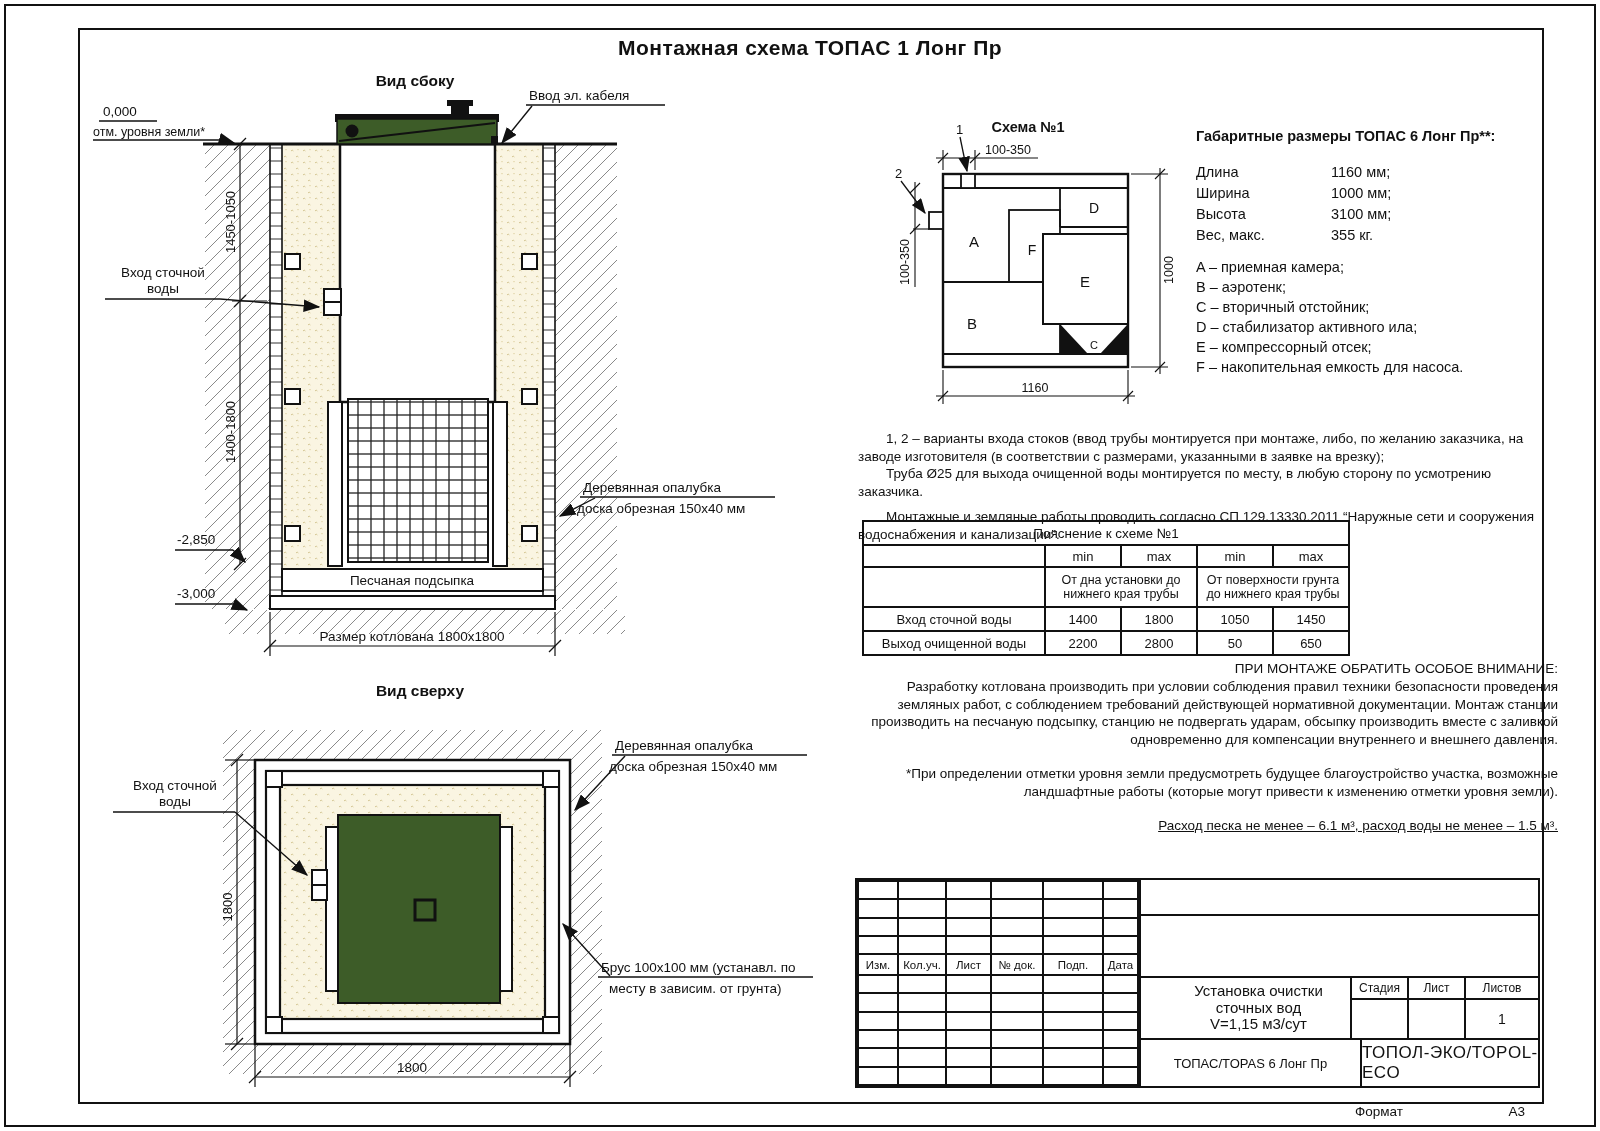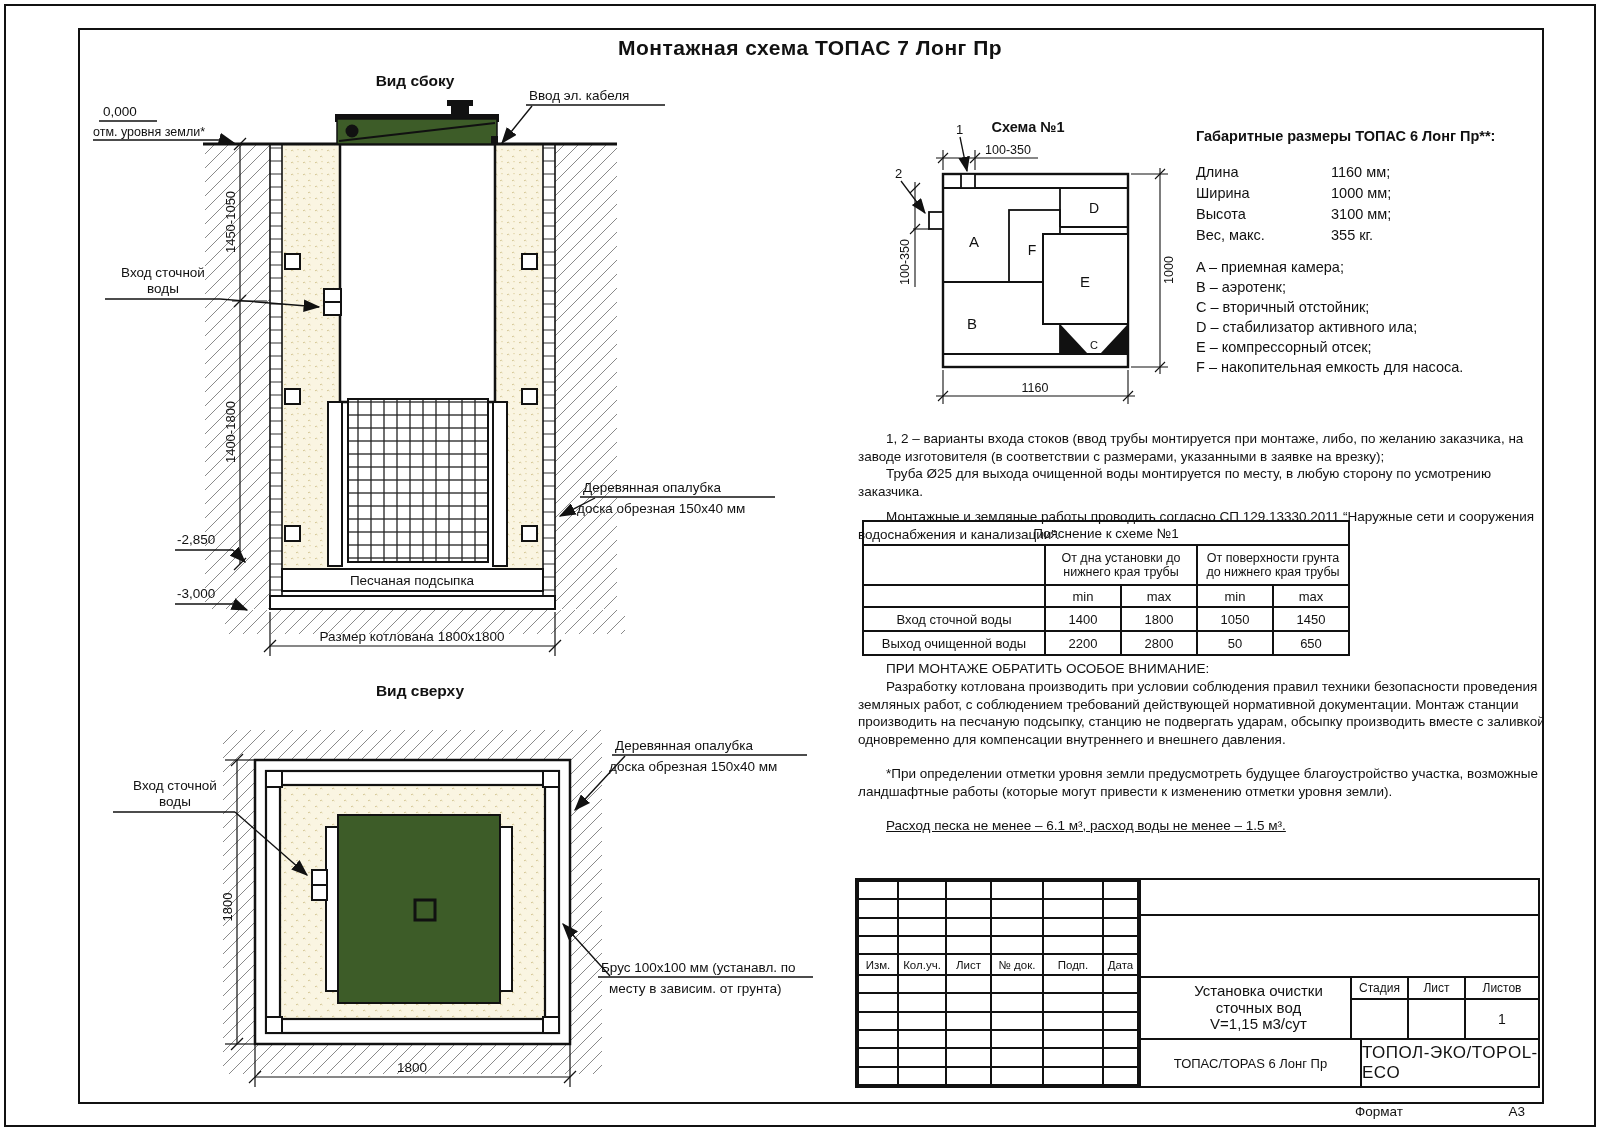--- a/index.html
+++ b/index.html
@@ -22,21 +22,21 @@
   .notes p.gap{margin-top:8px;}
   
   .exp-table{position:absolute;left:862px;top:520px;border-collapse:collapse;
              font-size:13px;text-align:center;}
   .exp-table td{border:2px solid #111;padding:0 4px;}
   .exp-table .t-title{height:22px;font-size:13.5px;}
   .exp-table .t-group{height:38px;font-size:12.5px;line-height:1.15;}
   .exp-table .t-mm{height:20px;}
   .exp-table .t-data{height:22px;border-radius:11px;}
   
-  .warnings{position:absolute;left:858px;top:660px;width:700px;font-size:13.5px;line-height:1.32;}
+  .warnings{position:absolute;left:858px;top:660px;width:700px;font-size:13.5px;line-height:1.32;text-align:right;}
   .warnings p{margin:0;text-indent:28px;}
   .warnings .sp{margin-top:16px;}
   .warnings .underl{text-decoration:underline;}
   
   .tblock{position:absolute;left:855px;top:878px;width:685px;height:210px;display:flex;
           border:2.5px solid #111;box-sizing:border-box;background:#fff;}
   .tb-left{border-collapse:collapse;width:280px;table-layout:fixed;}
   .tb-left td{border:2px solid #111;height:15px;font-size:11.5px;text-align:center;padding:0;}
   .tb-left tr.hdr td{height:17px;}
   .tb-right{flex:1;display:flex;flex-direction:column;border-left:2px solid #111;}
@@ -58,21 +58,21 @@
   .format-line{position:absolute;left:1355px;top:1104px;width:170px;display:flex;
                justify-content:space-between;font-size:13.5px;gap:44px;}
 </style>
 </head>
 <body>
 
 <div class="page">
   <div class="outer-border"></div>
   <div class="inner-frame"></div>
 
-  <div class="drawing-title">Монтажная схема ТОПАС 7 Лонг Пр</div>
+  <div class="drawing-title">Монтажная схема ТОПАС 1 Лонг Пр</div>
 
   <svg class="abs" style="left:85px;top:64px;" width="720" height="602" viewBox="0 0 720 602">
     <defs>
       <pattern id="sv-hatch" width="14" height="14" patternUnits="userSpaceOnUse">
         <path d="M-2,16 L16,-2" stroke="#8a8a8a" stroke-width="1"></path>
       </pattern>
       <pattern id="sv-sand" width="12" height="12" patternUnits="userSpaceOnUse">
         <rect width="12" height="12" fill="#faf5e2"></rect>
         <path d="M2,3 q1.2,-1.8 2.4,0" stroke="#c9b87e" fill="none" stroke-width="0.8"></path>
         <path d="M7,9 q1.2,-1.8 2.4,0" stroke="#c9b87e" fill="none" stroke-width="0.8"></path>
@@ -368,29 +368,29 @@
         <col style="width:76px">
         <col style="width:76px">
         <col style="width:76px">
       </colgroup>
     <tbody>
         <tr>
           <td colspan="5" class="t-title">Пояснение к схеме №1</td>
         </tr>
     <tr>
       <td></td>
-      <td colspan="2" class="t-group">От дна установки до нижнего края трубы</td>
-      <td colspan="2" class="t-group">От поверхности грунта до нижнего края трубы</td>
-    </tr>
-    <tr>
-      <td></td>
       <td class="t-mm">min</td>
       <td class="t-mm">max</td>
       <td class="t-mm">min</td>
       <td class="t-mm">max</td>
+    </tr>
+    <tr>
+      <td></td>
+      <td colspan="2" class="t-group">От дна установки до нижнего края трубы</td>
+      <td colspan="2" class="t-group">От поверхности грунта до нижнего края трубы</td>
     </tr>
     <tr>
       <td class="t-data">Вход сточной воды</td>
       <td class="t-data">1400</td>
       <td class="t-data">1800</td>
       <td class="t-data">1050</td>
       <td class="t-data">1450</td>
     </tr>
     <tr>
       <td class="t-data">Выход очищенной воды</td>

